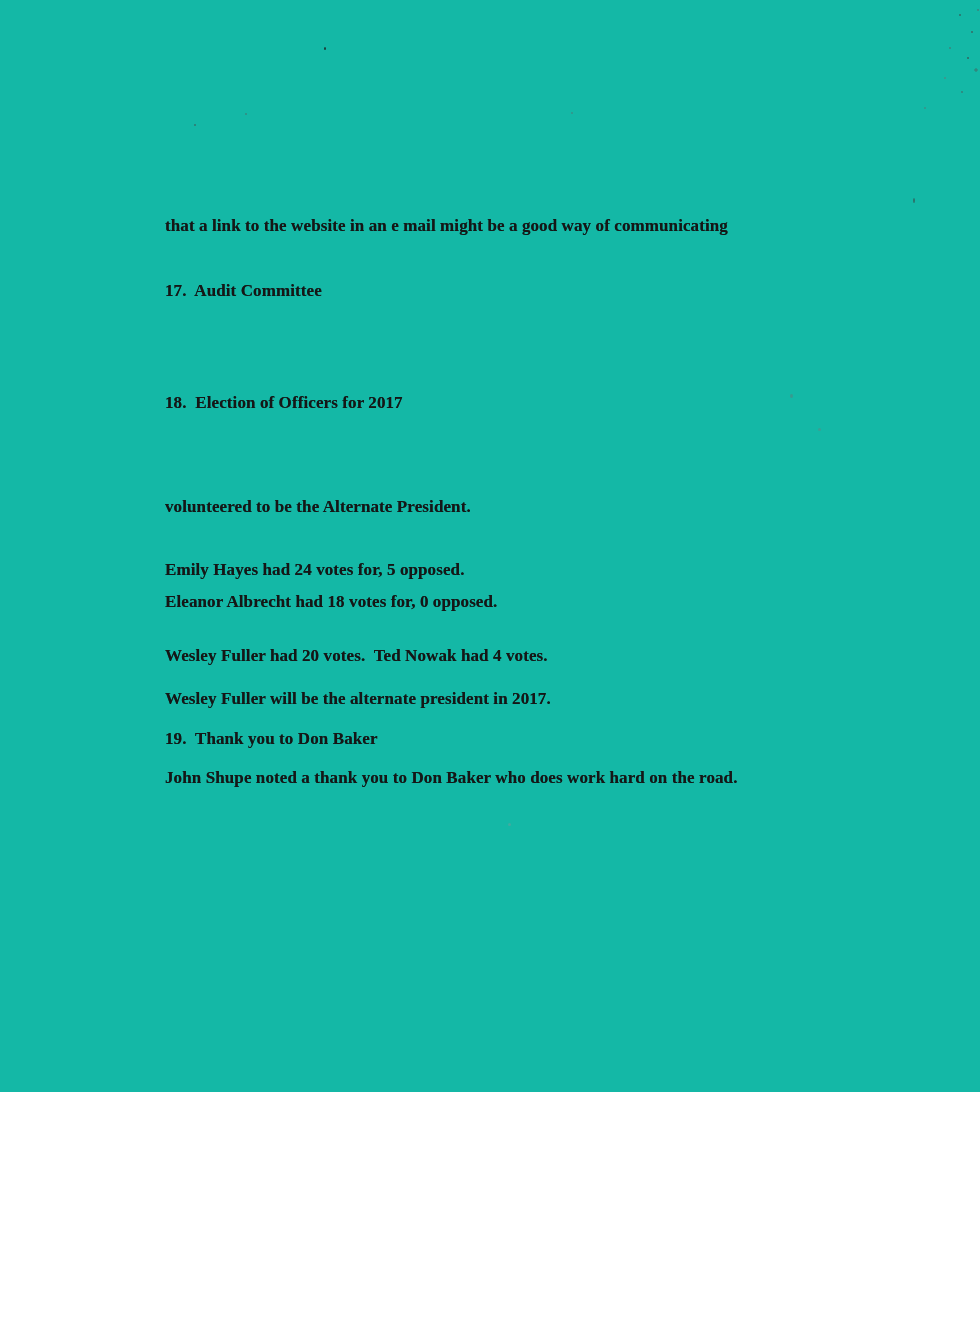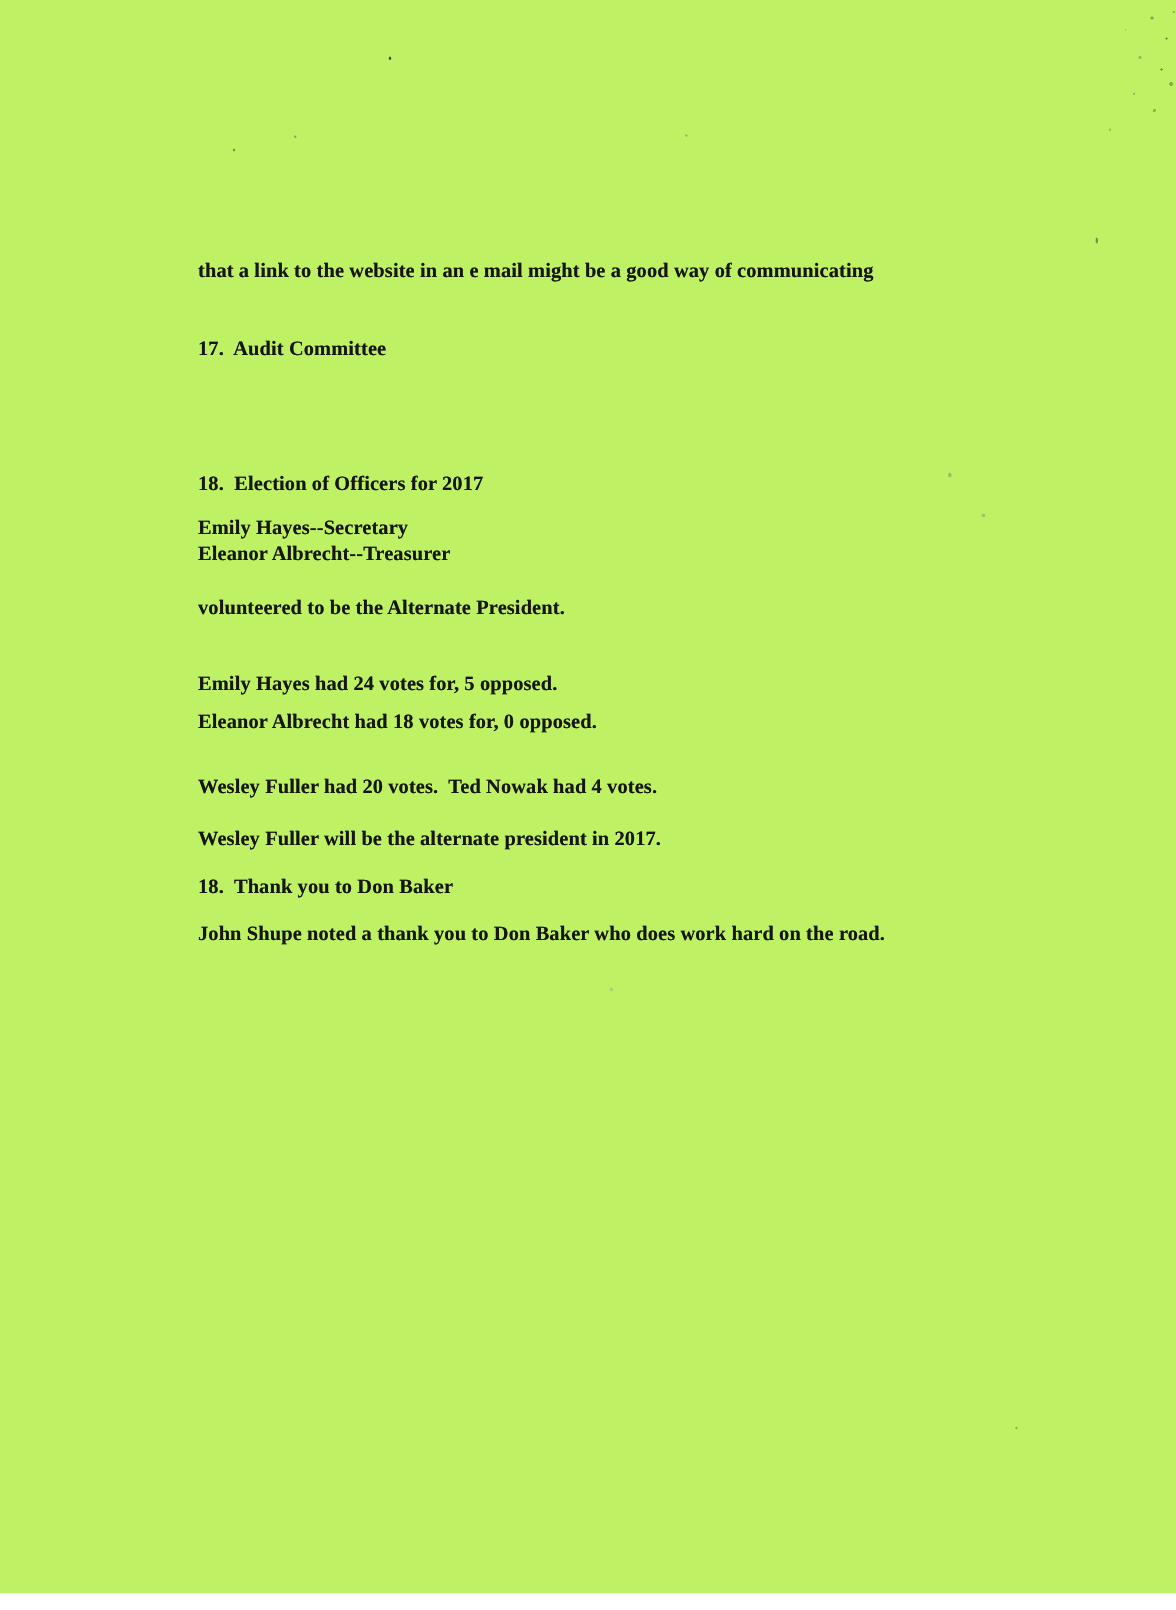--- a/index.html
+++ b/index.html
@@ -3,22 +3,22 @@
 <meta charset="utf-8">
 <style>
   html, body {
     margin: 0;
     padding: 0;
     background: #ffffff;
   }
   .page {
     position: relative;
     width: 980px;
-    height: 1328px;
-    background: #bef264;
+    height: 1092px;
+    background: #14b8a6;
     overflow: hidden;
     font-family: "Liberation Serif", serif;
   }
   .para {
     position: absolute;
     left: 165px;
     width: 700px;
   }
   .line {
     font-size: 17px;
@@ -79,24 +79,20 @@
 
   <div class="para" style="top:280px">
     <div class="line">17.  Audit Committee</div>
   </div>
 
 
   <div class="para" style="top:392px">
     <div class="line">18.  Election of Officers for 2017</div>
   </div>
 
-  <div class="para" style="top:429px">
-    <div class="line">Emily Hayes--Secretary</div>
-    <div class="line">Eleanor Albrecht--Treasurer</div>
-  </div>
 
   <div class="para" style="top:496px">
     <div class="line">volunteered to be the Alternate President.</div>
   </div>
 
   <div class="para" style="top:559px">
     <div class="line">Emily Hayes had 24 votes for, 5 opposed.</div>
   </div>
 
   <div class="para" style="top:591px">
@@ -105,21 +101,21 @@
 
   <div class="para" style="top:645px">
     <div class="line">Wesley Fuller had 20 votes.  Ted Nowak had 4 votes.</div>
   </div>
 
   <div class="para" style="top:688px">
     <div class="line">Wesley Fuller will be the alternate president in 2017.</div>
   </div>
 
   <div class="para" style="top:728px">
-    <div class="line">18.  Thank you to Don Baker</div>
+    <div class="line">19.  Thank you to Don Baker</div>
   </div>
 
   <div class="para" style="top:767px">
     <div class="line">John Shupe noted a thank you to Don Baker who does work hard on the road.</div>
   </div>
 
   <div class="speck" style="left:324px; top:47px; width:2px; height:3px; background:rgba(30,30,30,0.8);"></div>
   <div class="speck" style="left:194px; top:124px; width:2px; height:2px; background:rgba(70,70,70,0.6);"></div>
   <div class="speck" style="left:245px; top:113px; width:2px; height:2px; background:rgba(90,90,90,0.5);"></div>
   <div class="speck" style="left:571px; top:112px; width:2px; height:2px; background:rgba(100,100,100,0.45);"></div>

